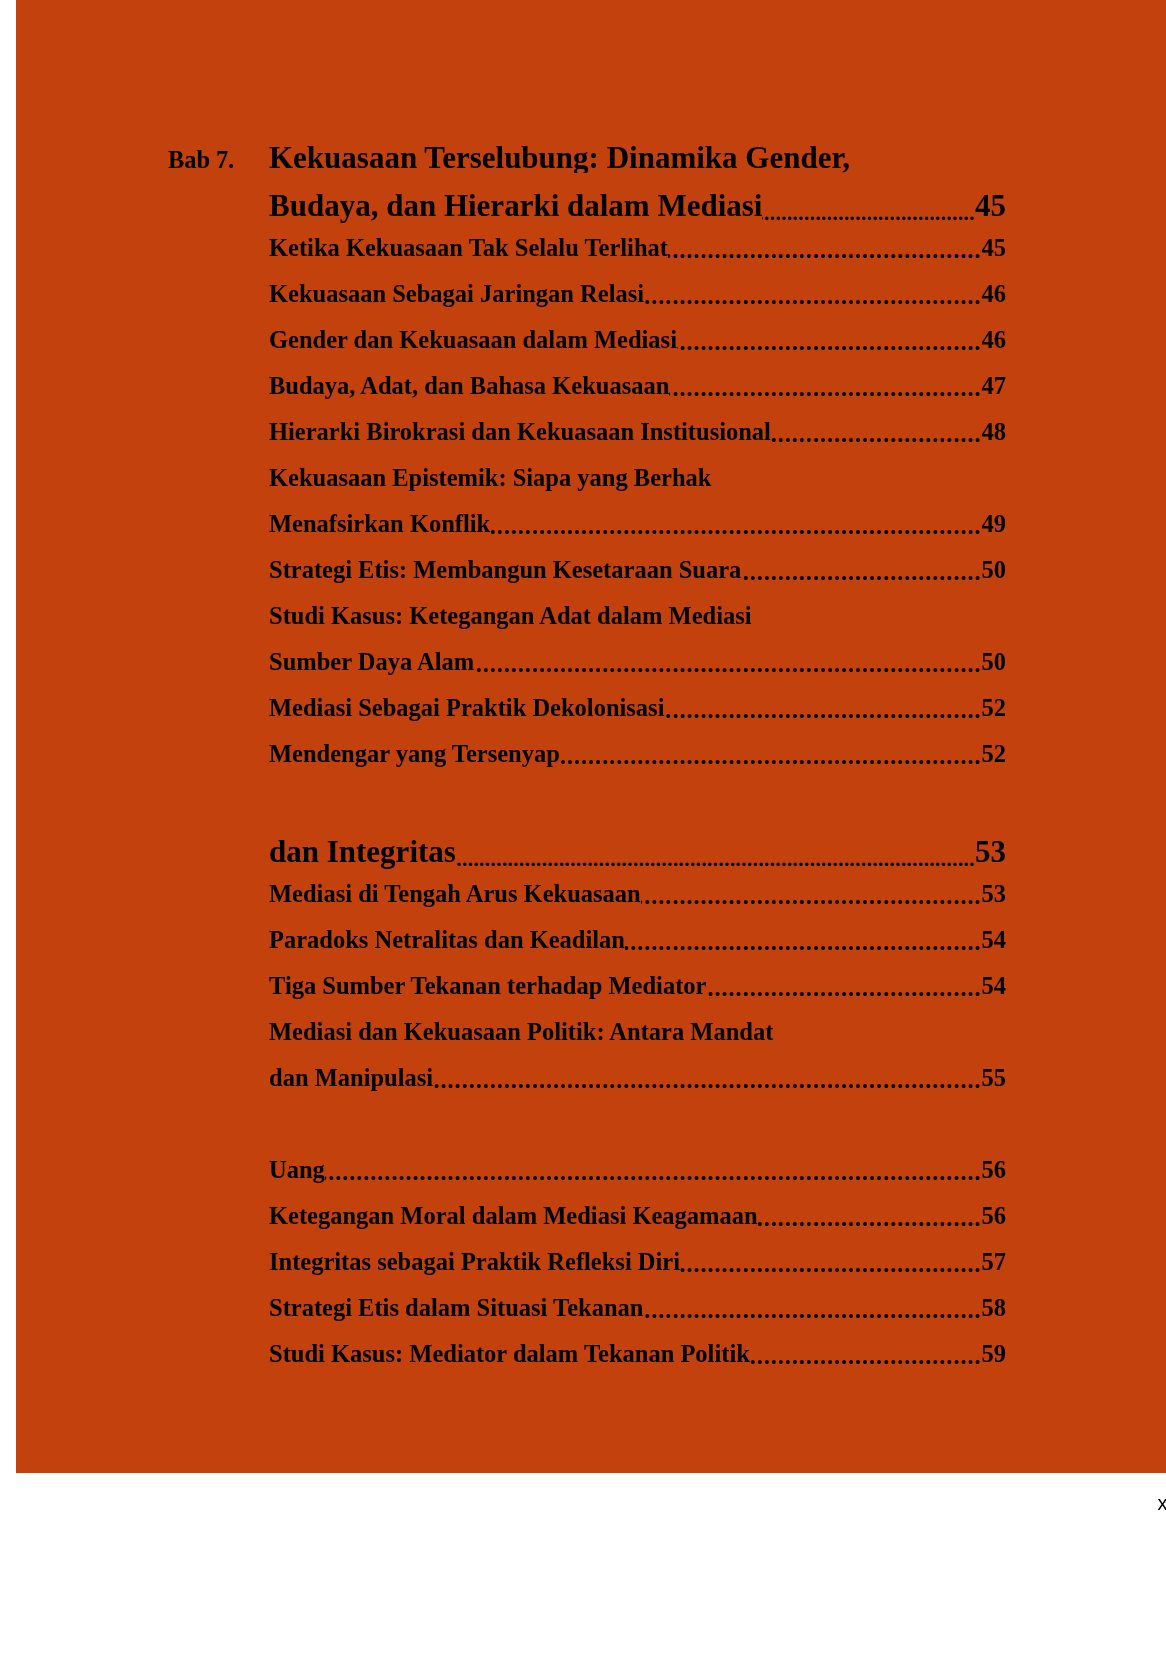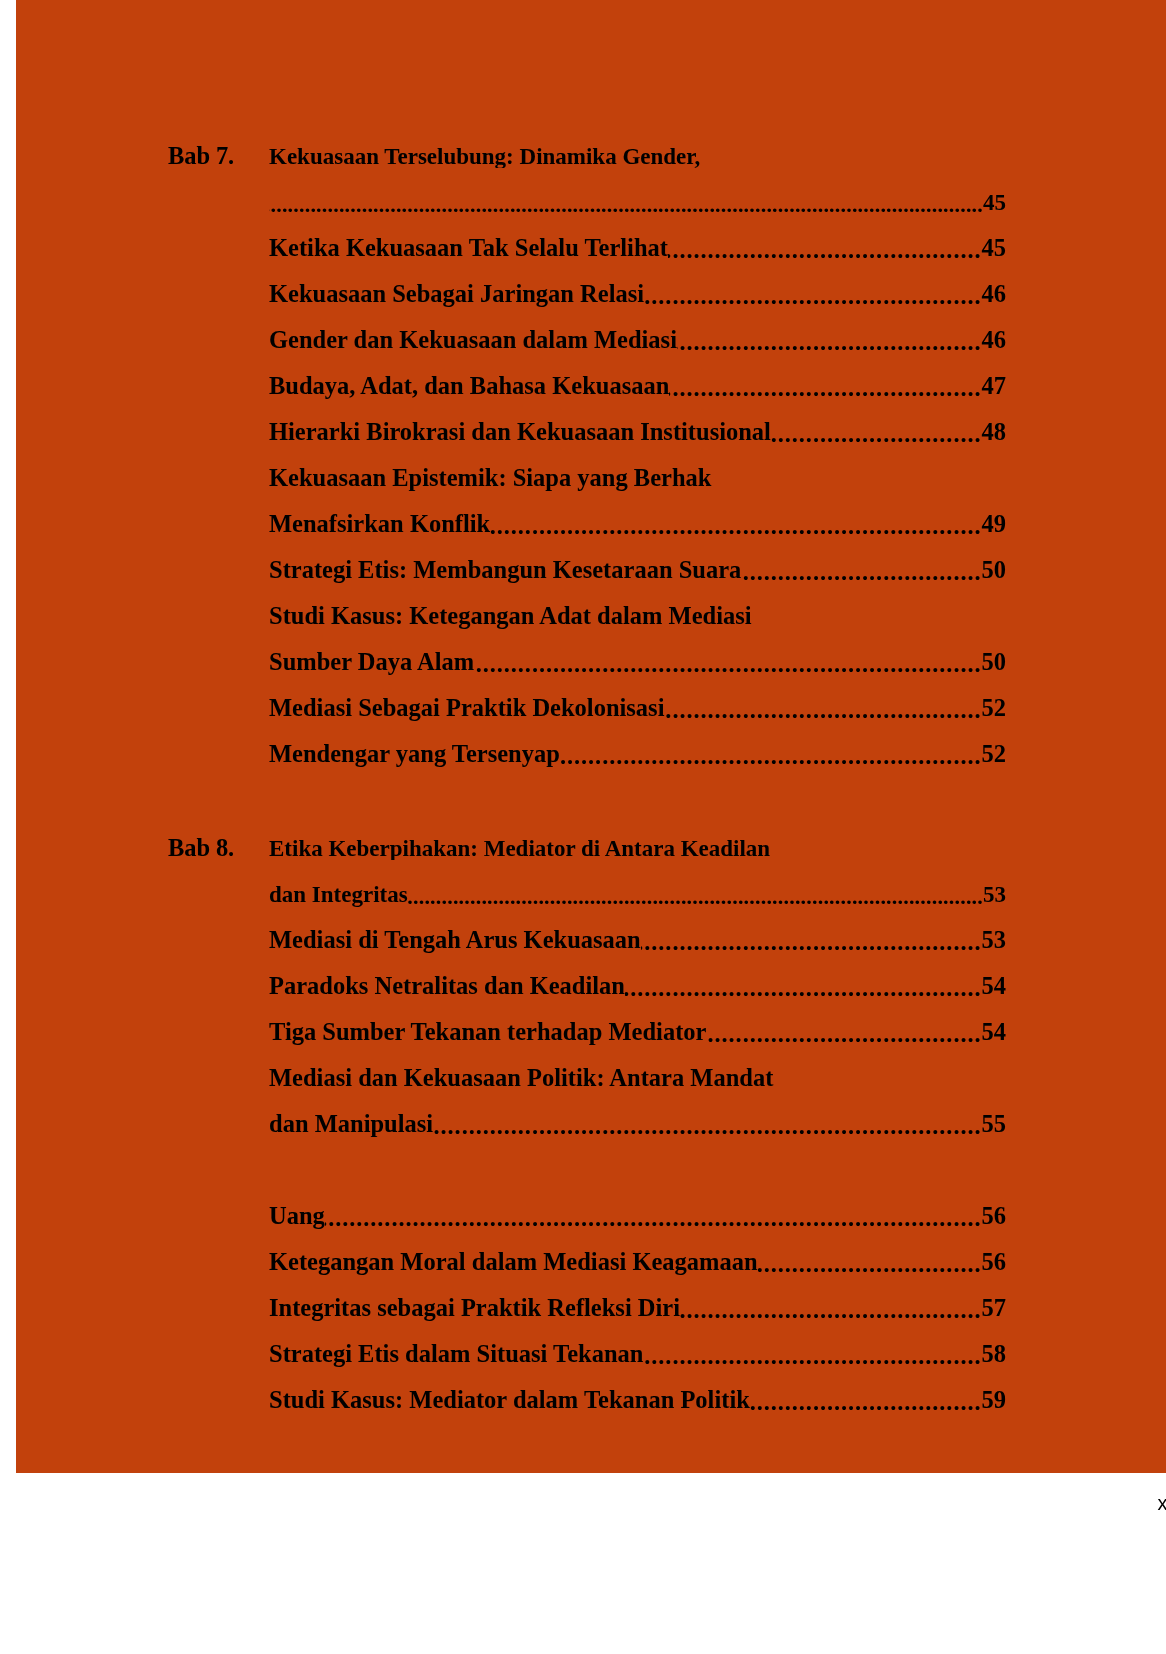--- a/index.html
+++ b/index.html
@@ -100,21 +100,21 @@
     font-size: 24.5px;
     text-align: right;
     color: #000;
     padding-left: 0px;
   }
 
   
   .chapter .entry-text,
   .chapter .pageno {
     font-weight: bold;
-    font-size: 23px;
+    font-size: 31px;
   }
   .chapter .leader::after {
     font-weight: bold;
     letter-spacing: 0.2px;
     font-size: 22px;
   }
 
   
   .sub .entry {
     padding-left: 0;
@@ -145,20 +145,21 @@
           <div class="bab-label">Bab 7.</div>
           <div class="entry">
             <span class="entry-text">Kekuasaan Terselubung: Dinamika Gender,</span>
             <span class="leader"></span>
             <span class="pageno"></span>
           </div>
         </div>
         <div class="row chapter">
           <div class="bab-label empty">&nbsp;</div>
           <div class="entry">
+            <span class="entry-text">Budaya, dan Hierarki dalam Mediasi</span>
             <span class="leader"></span>
             <span class="pageno">45</span>
           </div>
         </div>
         <div class="row sub">
           <div class="bab-label empty">&nbsp;</div>
           <div class="entry">
             <span class="entry-text">Ketika Kekuasaan Tak Selalu Terlihat</span>
             <span class="leader"></span>
             <span class="pageno">45</span>
@@ -248,28 +249,20 @@
           <div class="bab-label empty">&nbsp;</div>
           <div class="entry">
             <span class="entry-text">Mendengar yang Tersenyap</span>
             <span class="leader"></span>
             <span class="pageno">52</span>
           </div>
         </div>
       </div>
       <div class="chapter-gap"></div>
       <div class="chapter-block">
-        <div class="row chapter nolead">
-          <div class="bab-label">Bab 8.</div>
-          <div class="entry">
-            <span class="entry-text">Etika Keberpihakan: Mediator di Antara Keadilan</span>
-            <span class="leader"></span>
-            <span class="pageno"></span>
-          </div>
-        </div>
         <div class="row chapter">
           <div class="bab-label empty">&nbsp;</div>
           <div class="entry">
             <span class="entry-text">dan Integritas</span>
             <span class="leader"></span>
             <span class="pageno">53</span>
           </div>
         </div>
         <div class="row sub">
           <div class="bab-label empty">&nbsp;</div>

